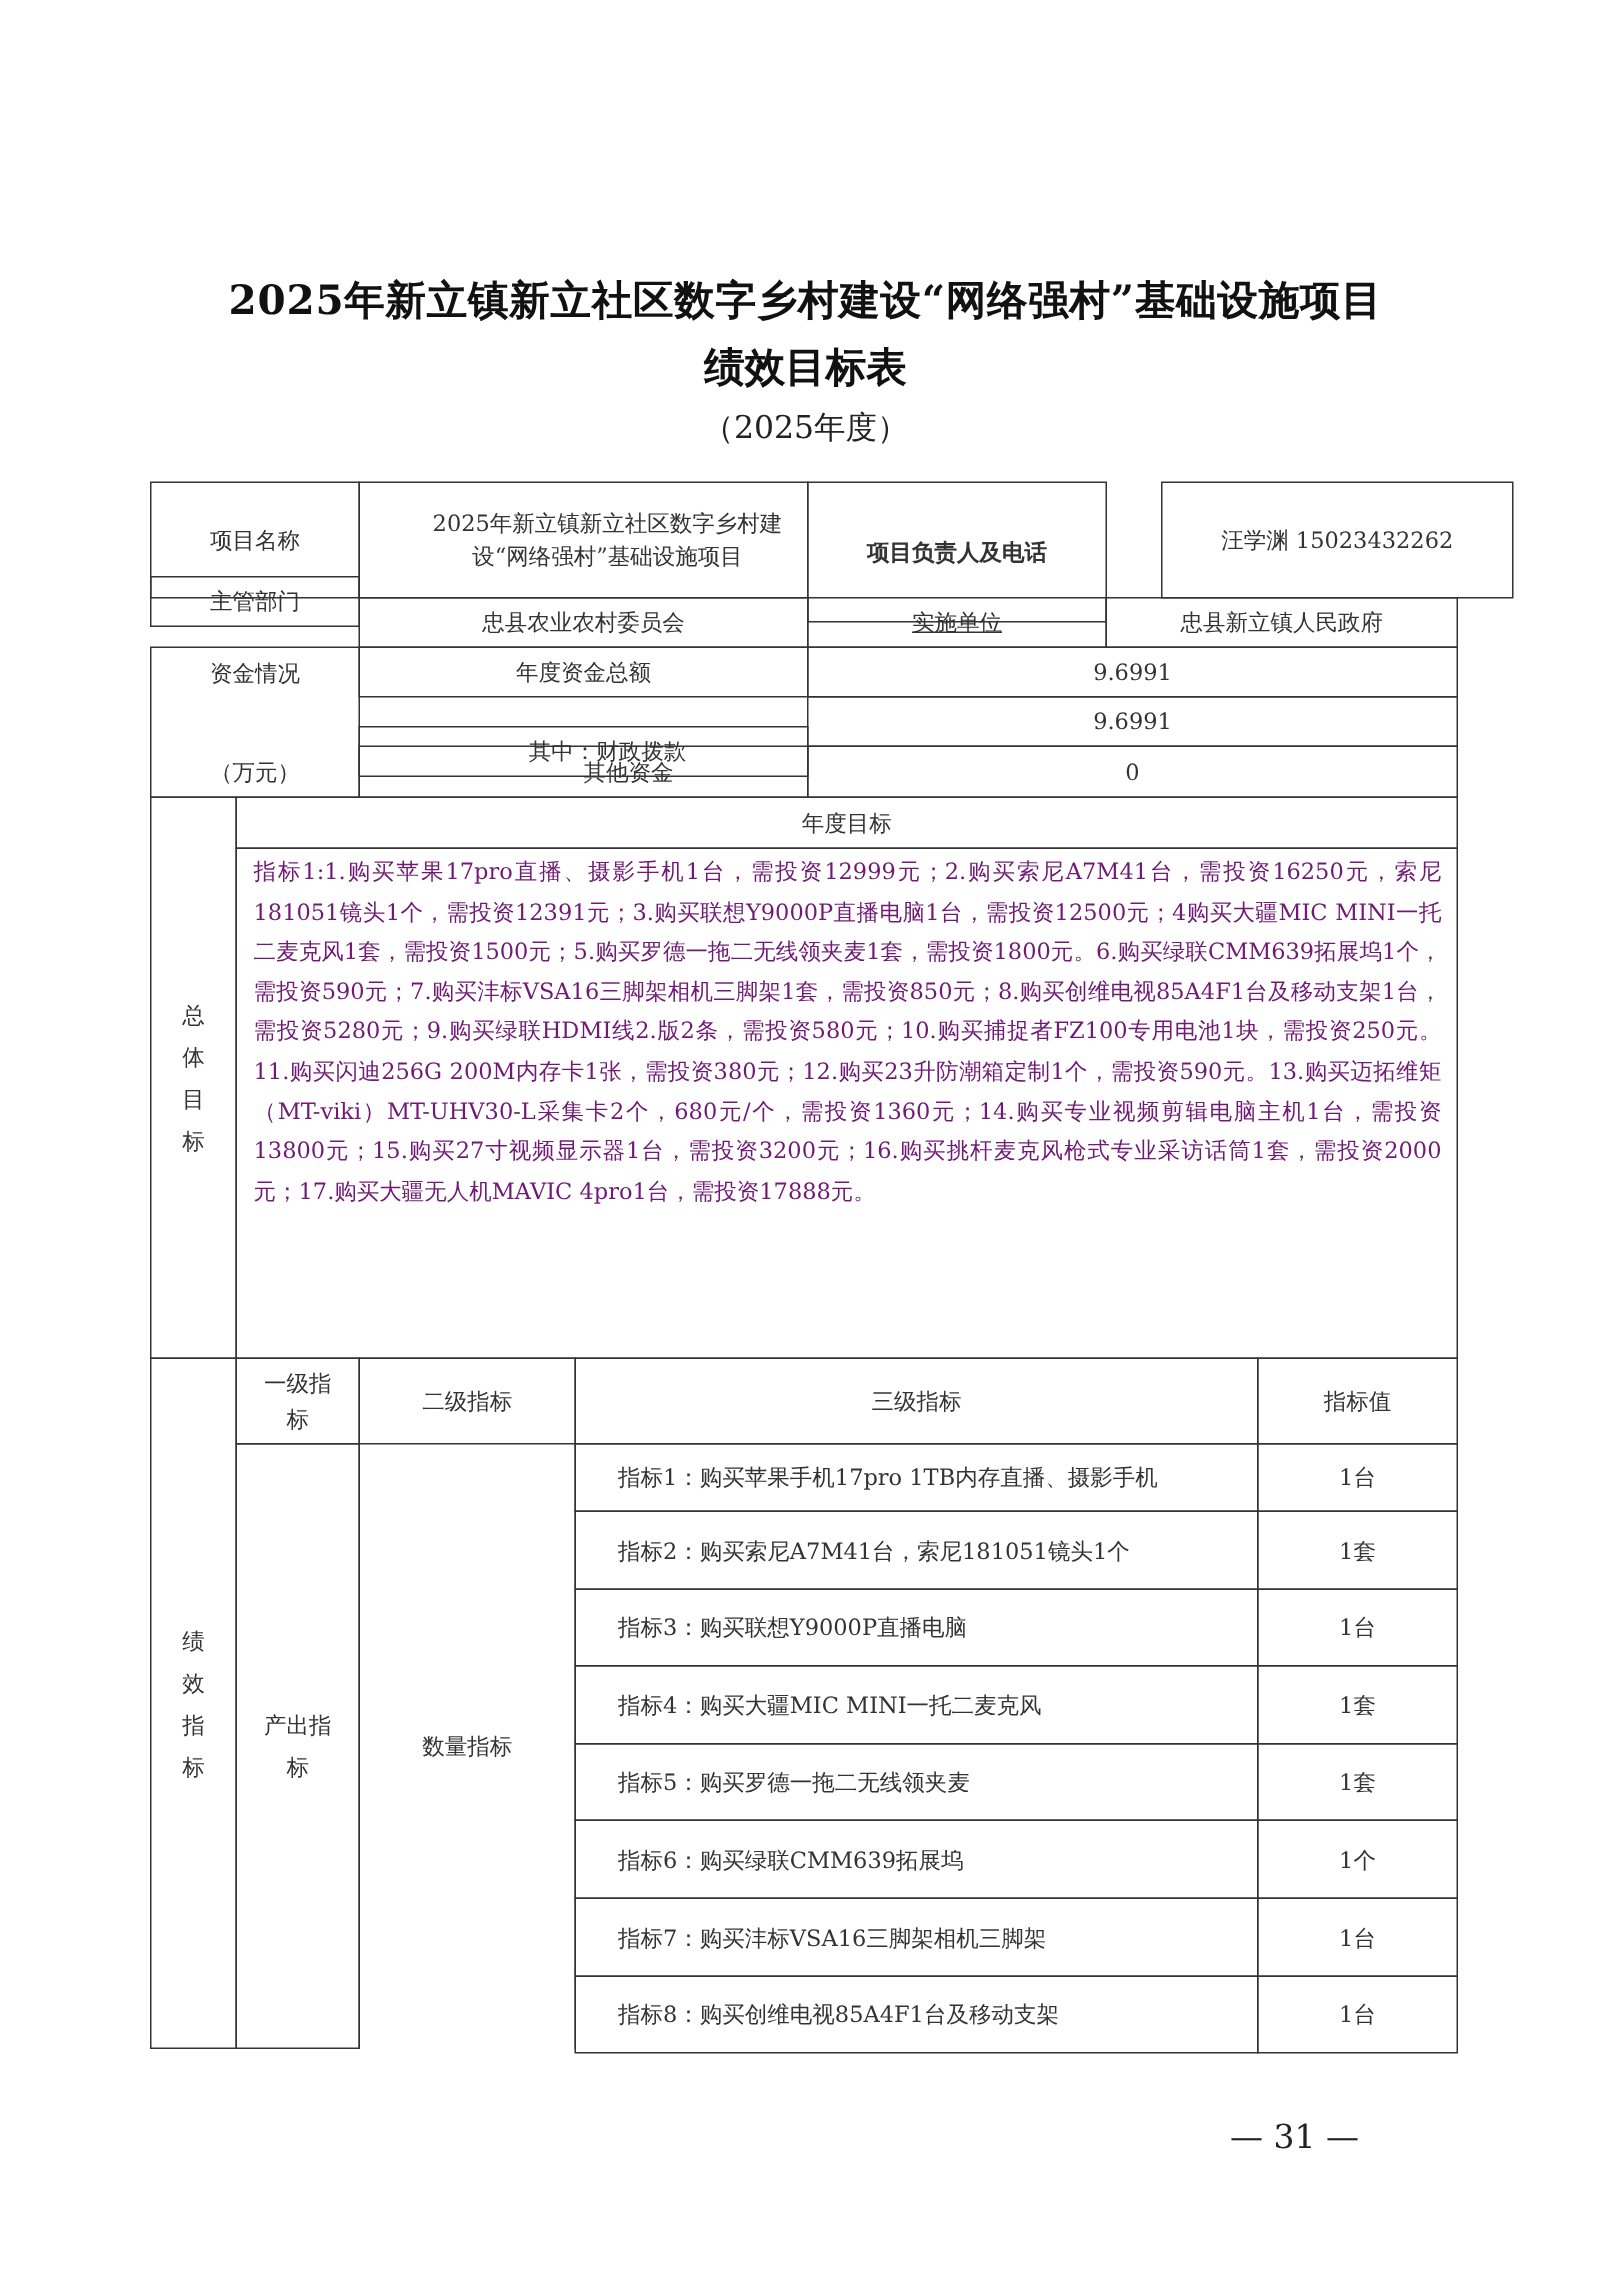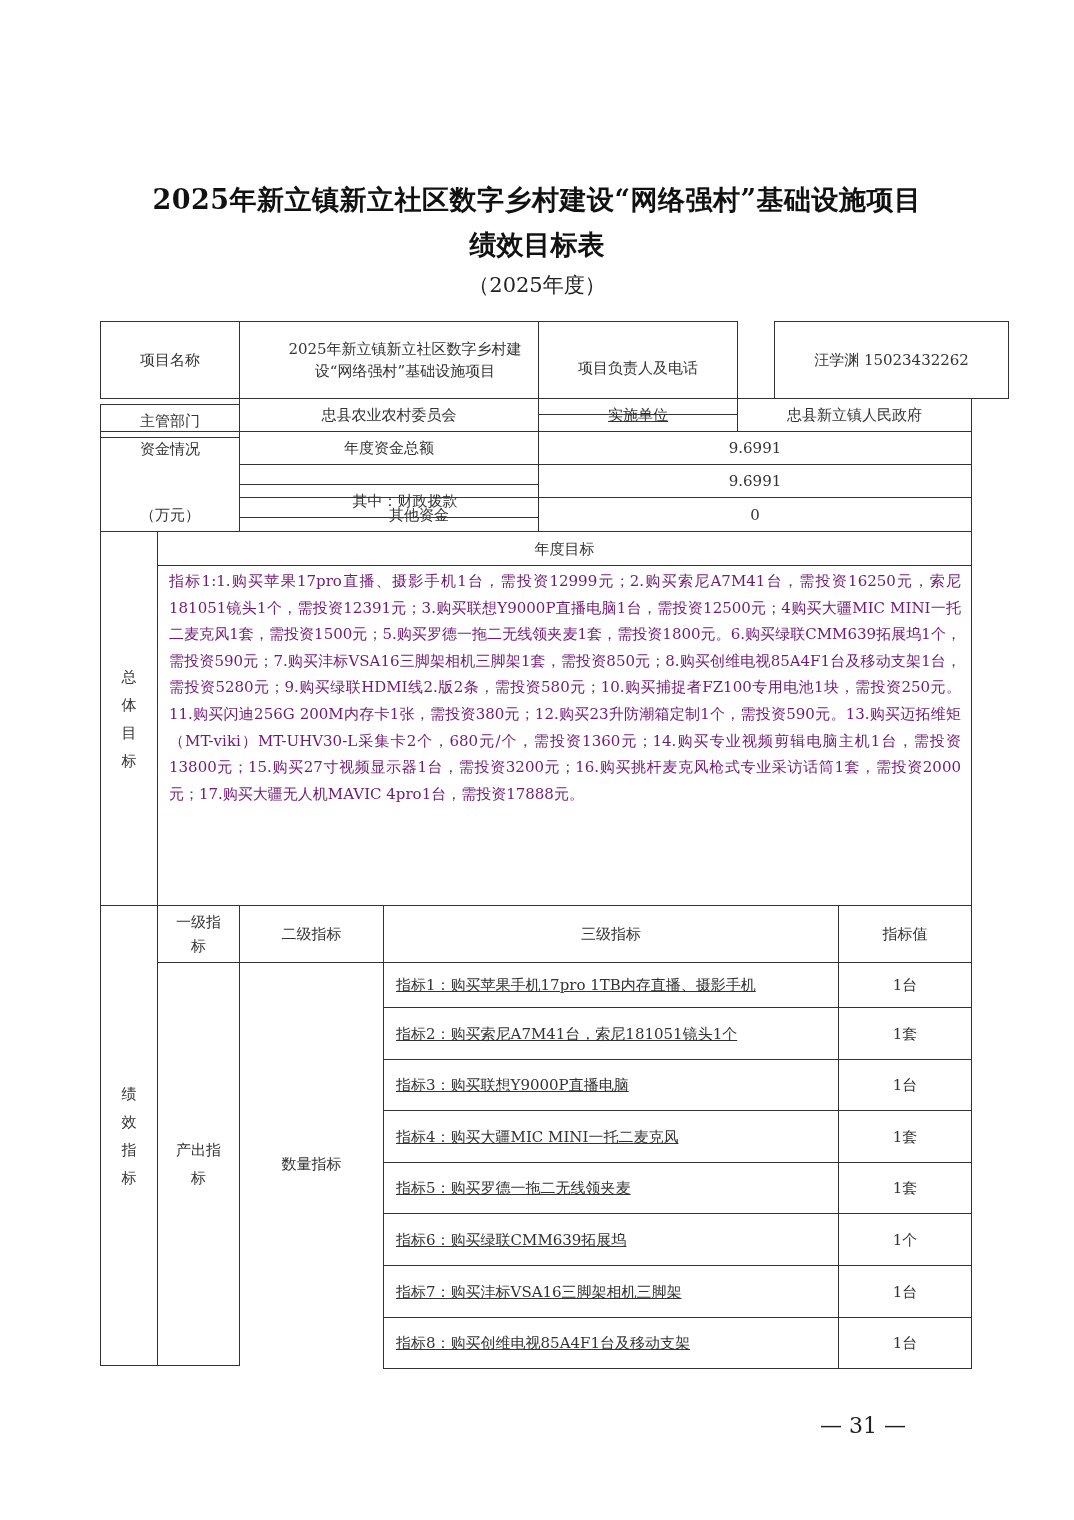--- a/index.html
+++ b/index.html
@@ -14,45 +14,45 @@
     .title1 { top: 182px; font-size: 27px; letter-spacing: 0.5px; }
     .title2 { top: 227px; font-size: 27px; }
     .subtitle { position: absolute; top: 271px; left: 0; width: 1074px; text-align: center; font-size: 21px; }
 
     .cell {
       position: absolute; box-sizing: border-box; display: flex;
       align-items: center; justify-content: center; text-align: center;
       font-size: 15px; line-height: 22px; color: #333;
     }
     .b { border: 1px solid #333; }
-    .left { justify-content: flex-start; text-align: left; padding-left: 12px; text-decoration: underline; }
+    .left { justify-content: flex-start; text-align: left; padding-left: 28px; }
     .vtext { flex-direction: column; line-height: 28px; }
     .para {
       position: absolute; box-sizing: border-box; font-size: 15px;
       line-height: 26.6px; color: #701a75; text-align: justify; padding: 2px 10px 0 11px;
     }
     .para p { margin: 0; }
     .pagenum { position: absolute; top: 1413px; left: 820px; font-size: 22px; color: #222; }
   </style>
 </head>
 <body>
 
 <div class="title title1">2025年新立镇新立社区数字乡村建设“网络强村”基础设施项目</div>
 <div class="title title2">绩效目标表</div>
 <div class="subtitle">（2025年度）</div>
 
 <div class="cell b" style="left:100px;top:321px;width:140px;height:78px;">项目名称</div>
 <div class="cell b vtext" style="left:239px;top:321px;width:300px;height:78px;line-height:22px;padding-left:32px;">
   <span>2025年新立镇新立社区数字乡村建</span>
   <span>设“网络强村”基础设施项目</span>
 </div>
-<div class="cell b" style="left:538px;top:321px;width:200px;height:94px;">项目负责人及电话</div>
+<div class="cell b" style="left:538px;top:321px;width:200px;height:94px;font-weight:bold;">项目负责人及电话</div>
 <div class="cell b" style="left:774px;top:321px;width:235px;height:78px;">汪学渊  15023432262</div>
 
-<div class="cell b" style="left:100px;top:404px;width:140px;height:34px;">主管部门</div>
+<div class="cell b" style="left:100px;top:384px;width:140px;height:34px;">主管部门</div>
 <div class="cell b" style="left:239px;top:398px;width:300px;height:34px;">忠县农业农村委员会</div>
 <div class="cell b" style="left:538px;top:398px;width:200px;height:34px;text-decoration:underline;">实施单位</div>
 <div class="cell b" style="left:737px;top:398px;width:235px;height:34px;">忠县新立镇人民政府</div>
 
 <div class="cell b vtext" style="left:100px;top:431px;width:140px;height:101px;line-height:26px;gap:40px;">
   <span>资金情况</span>
   <span>（万元）</span>
 </div>
 <div class="cell b" style="left:239px;top:431px;width:300px;height:34px;">年度资金总额</div>
 <div class="cell b" style="left:538px;top:431px;width:434px;height:34px;">9.6991</div>

